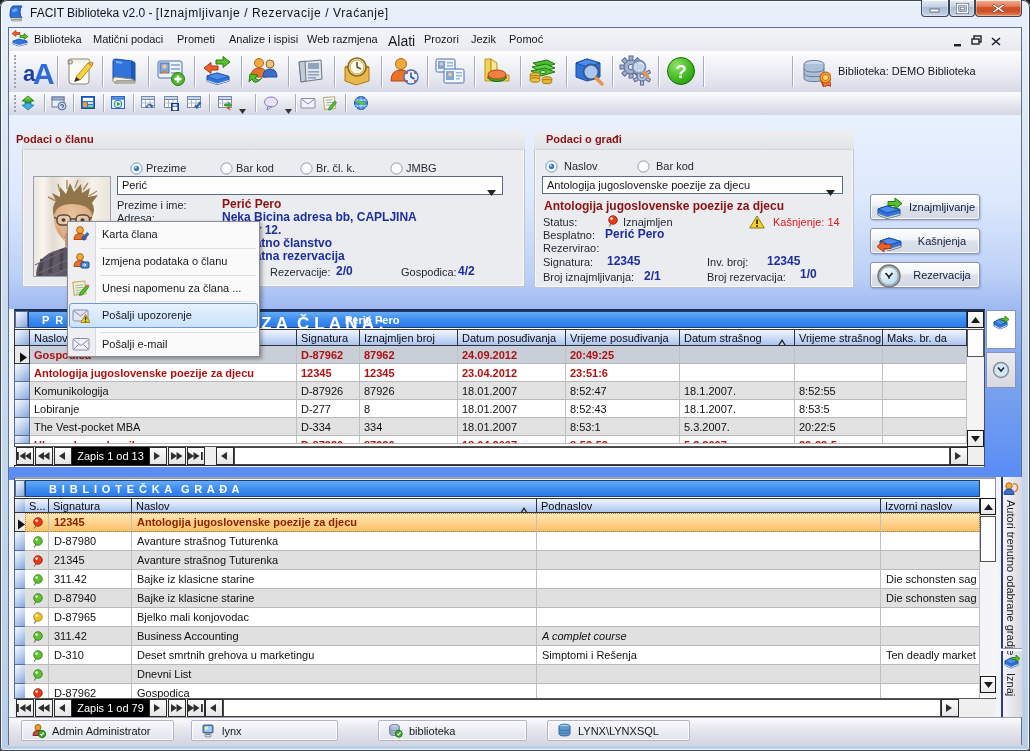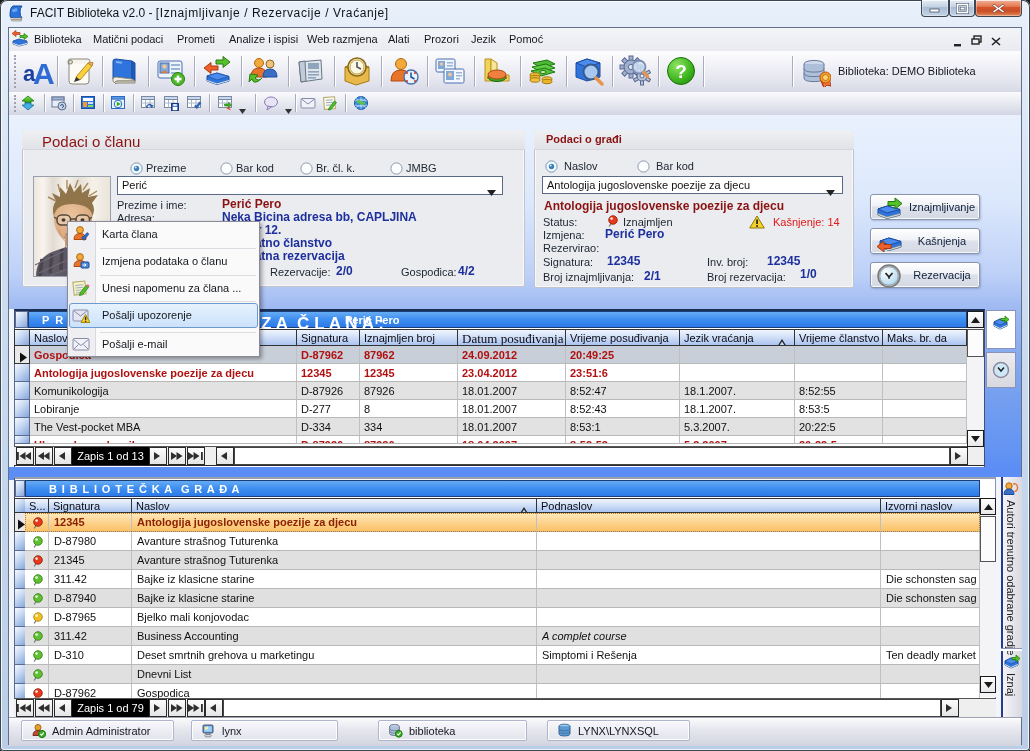--- a/index.html
+++ b/index.html
@@ -37,21 +37,21 @@
       <path d="M2 11 L8 9 L16 11 L16 14 L8 16 L2 14 Z" fill="#2f74dd" stroke="#1b4fa0" stroke-width="0.8"></path>
       <path d="M2 13 L8 15 L16 13 L16 14 L8 16 L2 14 Z" fill="#e8e8e0"></path>
       <path d="M9 5.5 L13 5.5 L13 3.5 L17 6.5 L13 9.5 L13 7.5 L9 7.5 Z" fill="#55c02a" stroke="#1e7a0a" stroke-width="0.7"></path>
       <path d="M9 6.5 L5 6.5 L5 4.5 L1 7.5 L5 10.5 L5 8.5 L9 8.5 Z" fill="#ee5f2a" stroke="#a53c12" stroke-width="0.7" transform="translate(0,-4)"></path>
     </svg></div>
 <div style="position:absolute;left:34px;top:33px;font-size:11px;color:#14181e;">Biblioteka</div>
 <div style="position:absolute;left:93px;top:33px;font-size:11px;color:#14181e;">Matični podaci</div>
 <div style="position:absolute;left:177px;top:33px;font-size:11px;color:#14181e;">Prometi</div>
 <div style="position:absolute;left:229px;top:33px;font-size:11px;color:#14181e;">Analize i ispisi</div>
 <div style="position:absolute;left:307px;top:33px;font-size:11px;color:#14181e;">Web razmjena</div>
-<div style="position:absolute;left:388px;top:33px;font-size:11px;color:#14181e;">Alati</div>
+<div style="position:absolute;left:388px;top:33px;font-size:14px;color:#14181e;">Alati</div>
 <div style="position:absolute;left:424px;top:33px;font-size:11px;color:#14181e;">Prozori</div>
 <div style="position:absolute;left:471px;top:33px;font-size:11px;color:#14181e;">Jezik</div>
 <div style="position:absolute;left:509px;top:33px;font-size:11px;color:#14181e;">Pomoć</div>
 <div style="position:absolute;left:953px;top:33px;width:12px;height:12px;"><svg width="10" height="9" xmlns="http://www.w3.org/2000/svg">
       <rect x="1" y="6" width="7" height="2.4" fill="#222"></rect>
     </svg></div>
 <div style="position:absolute;left:971px;top:31px;width:13px;height:13px;"><svg width="11" height="10" xmlns="http://www.w3.org/2000/svg">
       <rect x="3" y="1" width="7" height="6" fill="none" stroke="#222" stroke-width="1.4"></rect>
       <rect x="1" y="4" width="7" height="5" fill="#eee" stroke="#222" stroke-width="1.4"></rect>
     </svg></div>
@@ -319,21 +319,21 @@
 <div style="position:absolute;left:133px;top:94px;width:1px;height:18px;background:#a8acbc;box-shadow:1px 0 0 #fff;"></div>
 <div style="position:absolute;left:209px;top:94px;width:1px;height:18px;background:#a8acbc;box-shadow:1px 0 0 #fff;"></div>
 <div style="position:absolute;left:255px;top:94px;width:1px;height:18px;background:#a8acbc;box-shadow:1px 0 0 #fff;"></div>
 <div style="position:absolute;left:295px;top:94px;width:1px;height:18px;background:#a8acbc;box-shadow:1px 0 0 #fff;"></div>
 <div style="position:absolute;left:345px;top:94px;width:1px;height:18px;background:#a8acbc;box-shadow:1px 0 0 #fff;"></div>
 <div style="position:absolute;left:9px;top:115px;width:1012px;height:602px;background:linear-gradient(#e9f1fd 0px,#dce8fc 85px,#bdd0f7 160px,#9db8f2 195px,#7ba3ee 265px,#6394f3 335px,#5b8df5 355px,#5b8df5 100%);"></div>
 <div style="position:absolute;left:9px;top:309px;width:5px;height:158px;background:#f2f5fa;"></div>
 <div style="position:absolute;left:9px;top:480px;width:5px;height:237px;background:#f2f5fa;"></div>
 <div style="position:absolute;left:22px;top:130px;width:503px;height:157px;background:#ebecef;border:1px solid #c2c4cc;border-radius:2px;box-sizing:border-box;box-shadow:inset 0 0 0 1px #f8f8fa;"></div>
 <div style="position:absolute;left:22px;top:130px;width:503px;height:19px;background:linear-gradient(#eff0f3,#e2e3e8);border-bottom:1px solid #d5d6dc;border-radius:2px 2px 0 0;"></div>
-<div style="position:absolute;left:42px;top:133px;font-size:15px;font-weight:normal;color:#8b1212;">Podaci o članu</div>
+<div style="position:absolute;left:16px;top:133px;font-size:11px;font-weight:bold;color:#8b1212;">Podaci o članu</div>
 <div style="position:absolute;left:130px;top:161px;width:13px;height:13px;"><svg width="13" height="13" xmlns="http://www.w3.org/2000/svg">
       <circle cx="6.5" cy="6.5" r="5.6" fill="#f6fbff" stroke="#7b93ab"></circle>
       <circle cx="6.5" cy="6.5" r="5.6" fill="none" stroke="#aac4dc" stroke-width="1" stroke-opacity="0.7"></circle>
       <circle cx="6.5" cy="6.5" r="2.7" fill="#3a7eb8"></circle>
       <circle cx="5.7" cy="5.6" r="1" fill="#cfe8f8"></circle>
     </svg></div>
 <div style="position:absolute;left:146px;top:162px;font-size:11px;color:#1c2430;">Prezime</div>
 <div style="position:absolute;left:220px;top:161px;width:13px;height:13px;"><svg width="13" height="13" xmlns="http://www.w3.org/2000/svg">
       <circle cx="6.5" cy="6.5" r="5.6" fill="#fdfeff" stroke="#8a9aac"></circle>
     </svg></div>
@@ -429,21 +429,21 @@
       <circle cx="7" cy="5" r="4.3" fill="#e83a1a" stroke="#8a1a00" stroke-width="0.8"></circle>
       <circle cx="5.6" cy="3.6" r="1.4" fill="#fff" fill-opacity="0.85"></circle>
     </svg></div>
 <div style="position:absolute;left:623px;top:216px;font-size:11px;color:#1c2430;">Iznajmljen</div>
 <div style="position:absolute;left:749px;top:215px;width:16px;height:14px;"><svg width="16" height="14" xmlns="http://www.w3.org/2000/svg">
       <path d="M8 1 L15.3 13 L0.7 13 Z" fill="#f7d02a" stroke="#8a7a0a"></path>
       <rect x="7.2" y="4.5" width="1.7" height="4.5" fill="#222"></rect>
       <rect x="7.2" y="10.2" width="1.7" height="1.7" fill="#222"></rect>
     </svg></div>
 <div style="position:absolute;left:773px;top:216px;font-size:11px;color:#e01818;">Kašnjenje: 14</div>
-<div style="position:absolute;left:543px;top:229px;font-size:11px;color:#1c2430;">Izmjena:</div>
+<div style="position:absolute;left:543px;top:229px;font-size:11px;color:#1c2430;">Besplatno:</div>
 <div style="position:absolute;left:605px;top:228px;font-size:12px;font-weight:bold;color:#1c2f9c;">Perić Pero</div>
 <div style="position:absolute;left:543px;top:242px;font-size:11px;color:#1c2430;">Rezervirao:</div>
 <div style="position:absolute;left:543px;top:256px;font-size:11px;color:#1c2430;">Signatura:</div>
 <div style="position:absolute;left:607px;top:255px;font-size:12px;font-weight:bold;color:#1c2f9c;">12345</div>
 <div style="position:absolute;left:707px;top:256px;font-size:11px;color:#1c2430;">Inv. broj:</div>
 <div style="position:absolute;left:767px;top:255px;font-size:12px;font-weight:bold;color:#1c2f9c;">12345</div>
 <div style="position:absolute;left:543px;top:271px;font-size:11px;color:#1c2430;">Broj iznajmljivanja:</div>
 <div style="position:absolute;left:644px;top:270px;font-size:12px;font-weight:bold;color:#1c2f9c;">2/1</div>
 <div style="position:absolute;left:707px;top:271px;font-size:11px;color:#1c2430;">Broj rezervacija:</div>
 <div style="position:absolute;left:800px;top:268px;font-size:12px;font-weight:bold;color:#1c2f9c;">1/0</div>
@@ -488,34 +488,34 @@
 <div style="position:absolute;left:30px;top:329px;width:267px;height:17px;background:linear-gradient(#f0f5fd,#cfdef7 50%,#aac4f0);border:1px solid #333;border-left:none;box-sizing:border-box;overflow:hidden;">
     <span style="position:absolute;left:4px;top:2px;font-size:11px;color:#0a0a14;white-space:nowrap;">Naslov</span>
   </div>
 <div style="position:absolute;left:297px;top:329px;width:63px;height:17px;background:linear-gradient(#f0f5fd,#cfdef7 50%,#aac4f0);border:1px solid #333;border-left:none;box-sizing:border-box;overflow:hidden;">
     <span style="position:absolute;left:4px;top:2px;font-size:11px;color:#0a0a14;white-space:nowrap;">Signatura</span>
   </div>
 <div style="position:absolute;left:360px;top:329px;width:98px;height:17px;background:linear-gradient(#f0f5fd,#cfdef7 50%,#aac4f0);border:1px solid #333;border-left:none;box-sizing:border-box;overflow:hidden;">
     <span style="position:absolute;left:4px;top:2px;font-size:11px;color:#0a0a14;white-space:nowrap;">Iznajmljen broj</span>
   </div>
 <div style="position:absolute;left:458px;top:329px;width:108px;height:17px;background:linear-gradient(#f0f5fd,#cfdef7 50%,#aac4f0);border:1px solid #333;border-left:none;box-sizing:border-box;overflow:hidden;">
-    <span style="position:absolute;left:4px;top:2px;font-size:13px;color:#0a0a14;white-space:nowrap;font-family:Liberation Serif, serif;">Datum posuđivanja</span>
+    <span style="position:absolute;left:4px;top:2px;font-size:11px;color:#0a0a14;white-space:nowrap;">Datum posuđivanja</span>
   </div>
 <div style="position:absolute;left:566px;top:329px;width:114px;height:17px;background:linear-gradient(#f0f5fd,#cfdef7 50%,#aac4f0);border:1px solid #333;border-left:none;box-sizing:border-box;overflow:hidden;">
     <span style="position:absolute;left:4px;top:2px;font-size:11px;color:#0a0a14;white-space:nowrap;">Vrijeme posuđivanja</span>
   </div>
 <div style="position:absolute;left:680px;top:329px;width:115px;height:17px;background:linear-gradient(#f0f5fd,#cfdef7 50%,#aac4f0);border:1px solid #333;border-left:none;box-sizing:border-box;overflow:hidden;">
-    <span style="position:absolute;left:4px;top:2px;font-size:11px;color:#0a0a14;white-space:nowrap;">Jezik vraćanja</span>
+    <span style="position:absolute;left:4px;top:2px;font-size:11px;color:#0a0a14;white-space:nowrap;">Datum strašnog</span>
     <span style="position:absolute;right:6px;top:4px;"><svg width="12" height="10" xmlns="http://www.w3.org/2000/svg">
         <path d="M6 1 L11 9 L1 9 Z" fill="#222"></path>
         <path d="M6 3.6 L8.8 7.8 L3.2 7.8 Z" fill="#c6d7f3"></path>
       </svg></span>
   </div>
 <div style="position:absolute;left:795px;top:329px;width:88px;height:17px;background:linear-gradient(#f0f5fd,#cfdef7 50%,#aac4f0);border:1px solid #333;border-left:none;box-sizing:border-box;overflow:hidden;">
-    <span style="position:absolute;left:4px;top:2px;font-size:11px;color:#0a0a14;white-space:nowrap;">Vrijeme članstvo</span>
+    <span style="position:absolute;left:4px;top:2px;font-size:11px;color:#0a0a14;white-space:nowrap;">Vrijeme strašnog</span>
   </div>
 <div style="position:absolute;left:883px;top:329px;width:84px;height:17px;background:linear-gradient(#f0f5fd,#cfdef7 50%,#aac4f0);border:1px solid #333;border-left:none;box-sizing:border-box;overflow:hidden;">
     <span style="position:absolute;left:4px;top:2px;font-size:11px;color:#0a0a14;white-space:nowrap;">Maks. br. da</span>
   </div>
 <div style="position:absolute;left:14px;top:346px;width:16px;height:18px;background:#e8e8ea;border:1px solid #333;border-top:none;box-sizing:border-box;overflow:hidden;">
     <span style="position:absolute;left:4px;top:3px"><svg width="9" height="11" xmlns="http://www.w3.org/2000/svg">
         <path d="M1 0.5 L8 5.5 L1 10.5 Z" fill="#111"></path>
       </svg></span>
   </div>
 <div style="position:absolute;left:30px;top:346px;width:267px;height:18px;background:#c9cfd8;border-right:1px solid #c0c0c0;border-bottom:1px solid #b8b8b8;box-sizing:border-box;overflow:hidden;"></div>

